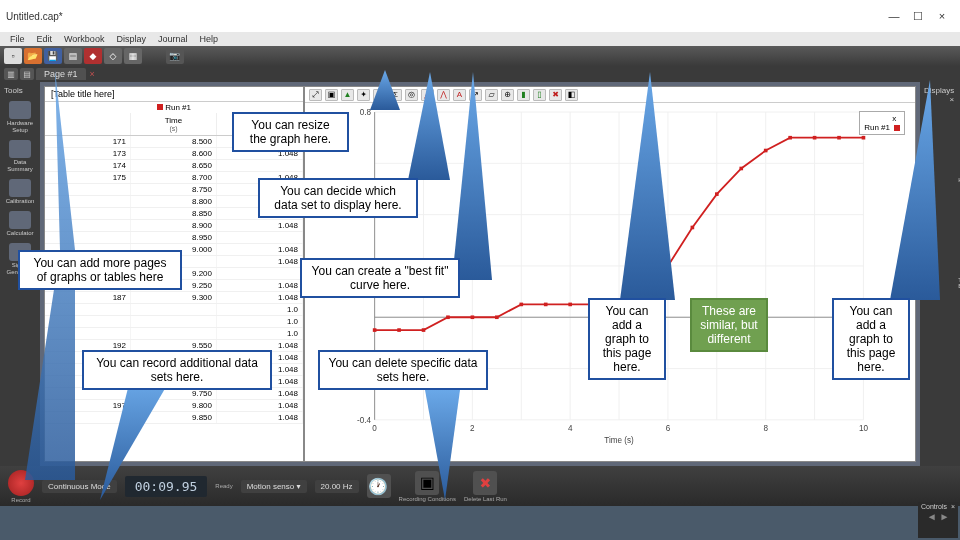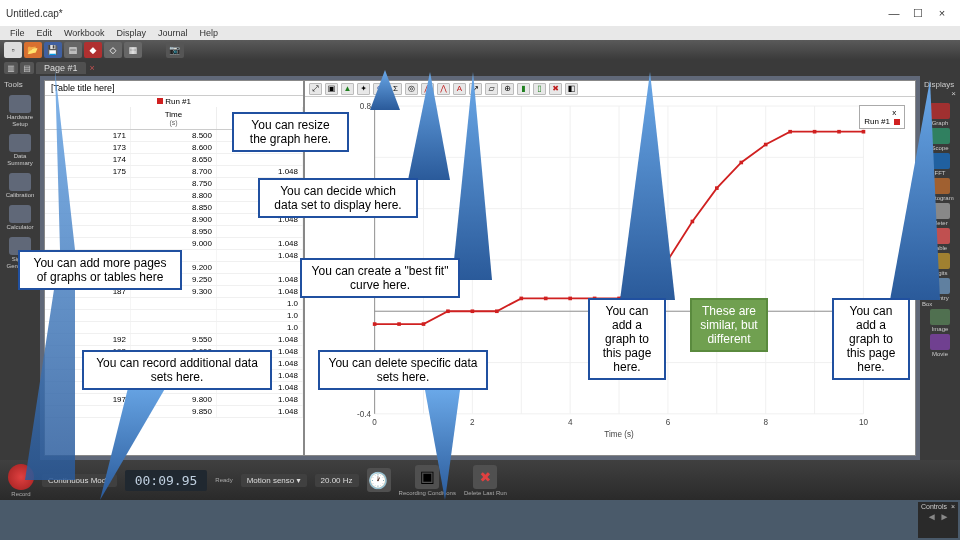--- a/index.html
+++ b/index.html
@@ -1,18 +1,18 @@
 <!DOCTYPE html>
 <html><head>
 <meta charset="utf-8">
 <style>
 * { margin: 0; padding: 0; box-sizing: border-box; font-family: Arial, sans-serif; }
 body { width: 960px; height: 540px; background: #4a5a6a; overflow: hidden; position: relative; }
 
-.titlebar { height: 26px; background: #fff; display: flex; align-items: center; padding: 0 6px; font-size: 10px; color: #333; }
+.titlebar { height: 32px; background: #fff; display: flex; align-items: center; padding: 0 6px; font-size: 10px; color: #333; }
 .titlebar .spacer { flex: 1; }
 .titlebar .winbtn { width: 24px; text-align: center; font-size: 11px; cursor: pointer; }
 
 .menubar { height: 14px; background: #e8e8e8; display: flex; gap: 12px; padding: 4px 10px; font-size: 9px; color: #333; align-items: center; }
 
 .toolbar1 { height: 20px; background: linear-gradient(#5a5a5a,#3a3a3a); display: flex; gap: 2px; padding: 2px 4px; align-items: center; }
 .tb-btn { width: 18px; height: 16px; background: #666; border-radius: 2px; display: flex; align-items: center; justify-content: center; font-size: 9px; color: #fff; cursor: pointer; }
 .tb-btn.doc { background: #ddd; color: #333; }
 .tb-btn.orange { background: #d87030; }
 .tb-btn.red { background: #b03030; }
@@ -25,21 +25,21 @@
 .tab-close { color: #c05050; font-size: 9px; margin-left: 2px; }
 
 .main { display: flex; height: 384px; }
 
 .sidebar { width: 40px; background: #3a3a3a; display: flex; flex-direction: column; gap: 2px; padding: 2px; }
 .sidebar-head { font-size: 8px; color: #ccc; padding: 2px; }
 .side-item { display: flex; flex-direction: column; align-items: center; gap: 1px; padding: 2px 0; cursor: pointer; }
 .side-icon { width: 22px; height: 18px; background: #606878; border-radius: 3px; }
 .side-label { font-size: 6px; color: #ccc; text-align: center; line-height: 7px; }
 
-.sidebar-right { width: 40px; background: #3a3a3a; display: flex; flex-direction: column; gap: 2px; padding: 2px; }
+.sidebar-right { width: 40px; background: #3a3a3a; display: flex; flex-direction: row; gap: 2px; padding: 2px; }
 .sidebar-right .head { font-size: 8px; color: #ccc; padding: 2px; }
 .sidebar-right .head .x { float: right; }
 .r-item { display: flex; flex-direction: column; align-items: center; gap: 1px; padding: 1px 0; cursor: pointer; }
 .r-icon { width: 20px; height: 16px; border-radius: 2px; }
 .r-label { font-size: 6px; color: #ccc; }
 
 .content { flex: 1; background: #606878; display: flex; padding: 4px; gap: 0; }
 
 .table-panel { width: 260px; background: #fff; border: 1px solid #888; display: flex; flex-direction: column; }
 .table-title { font-size: 9px; padding: 2px 6px; border-bottom: 1px solid #ccc; }

